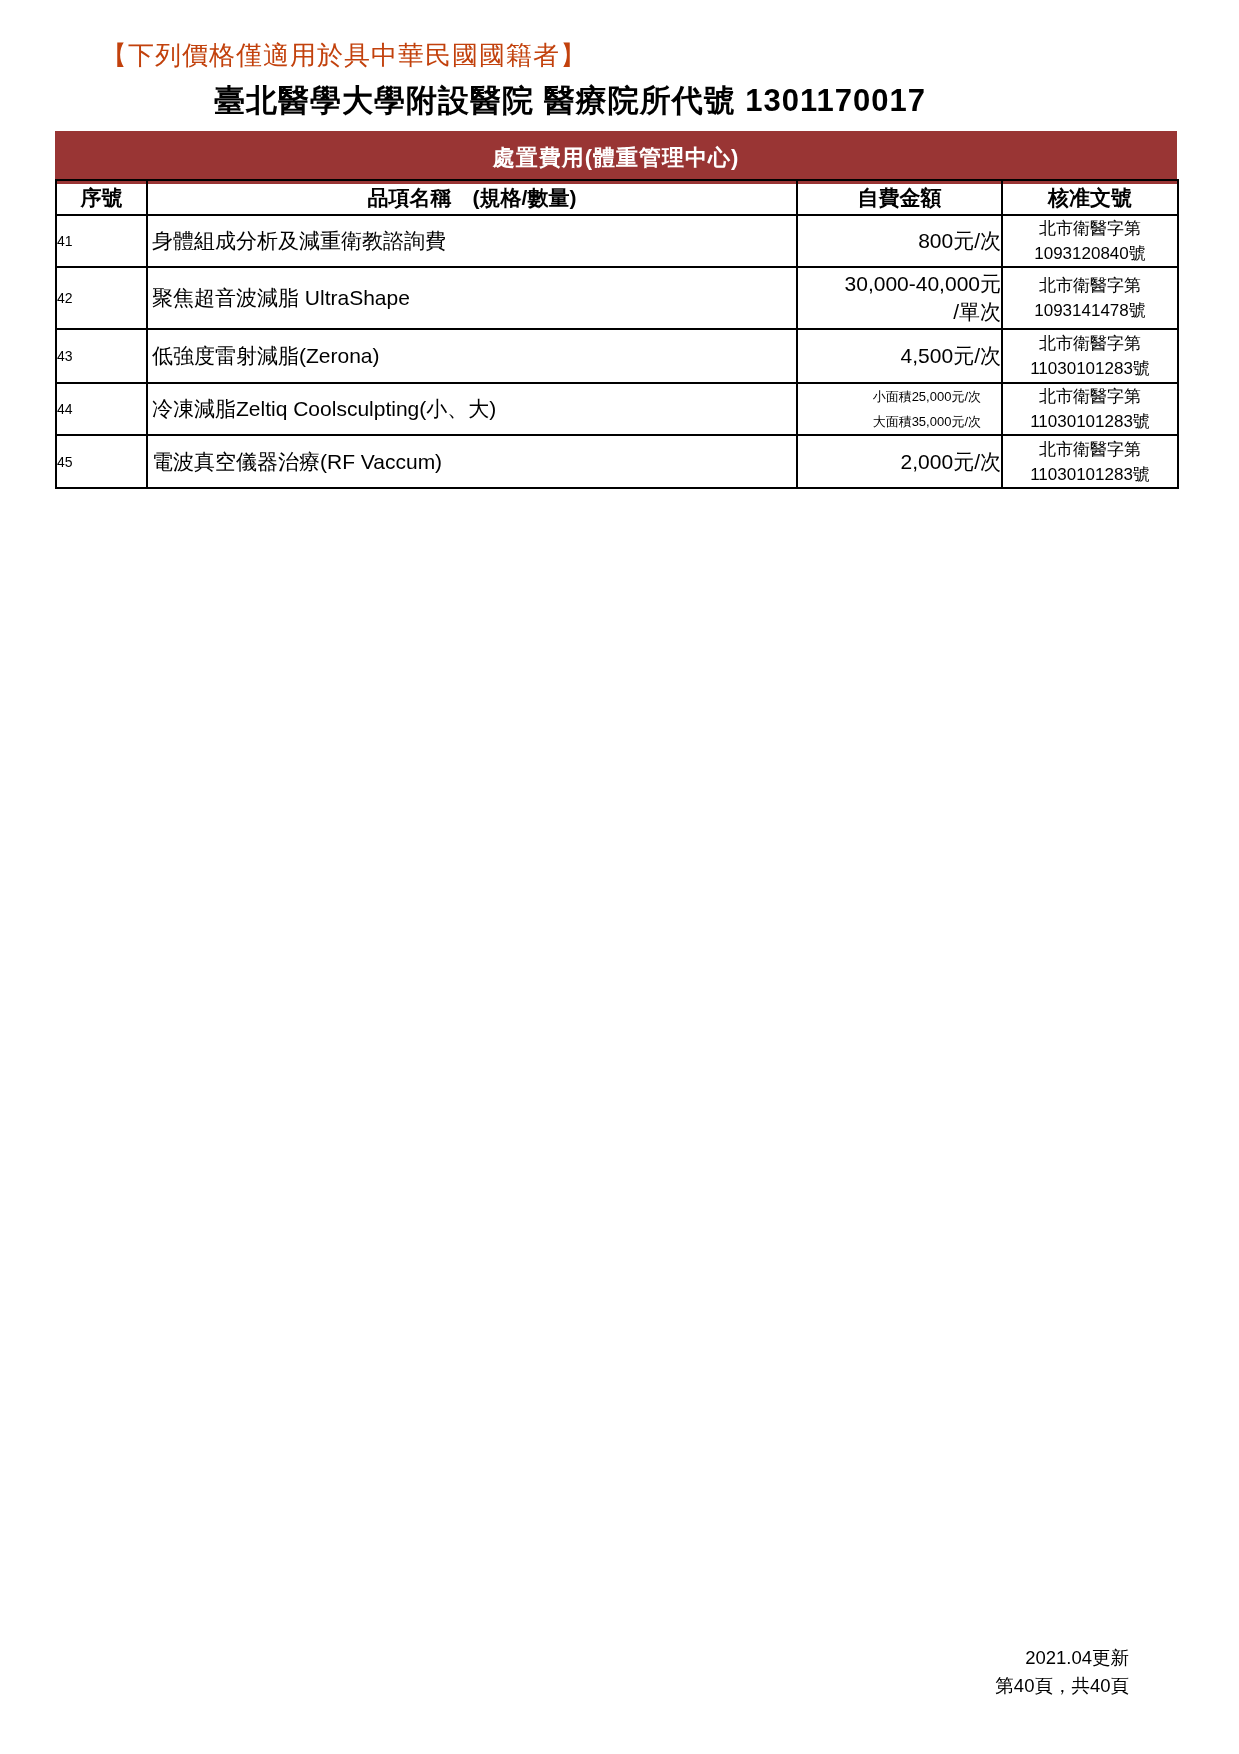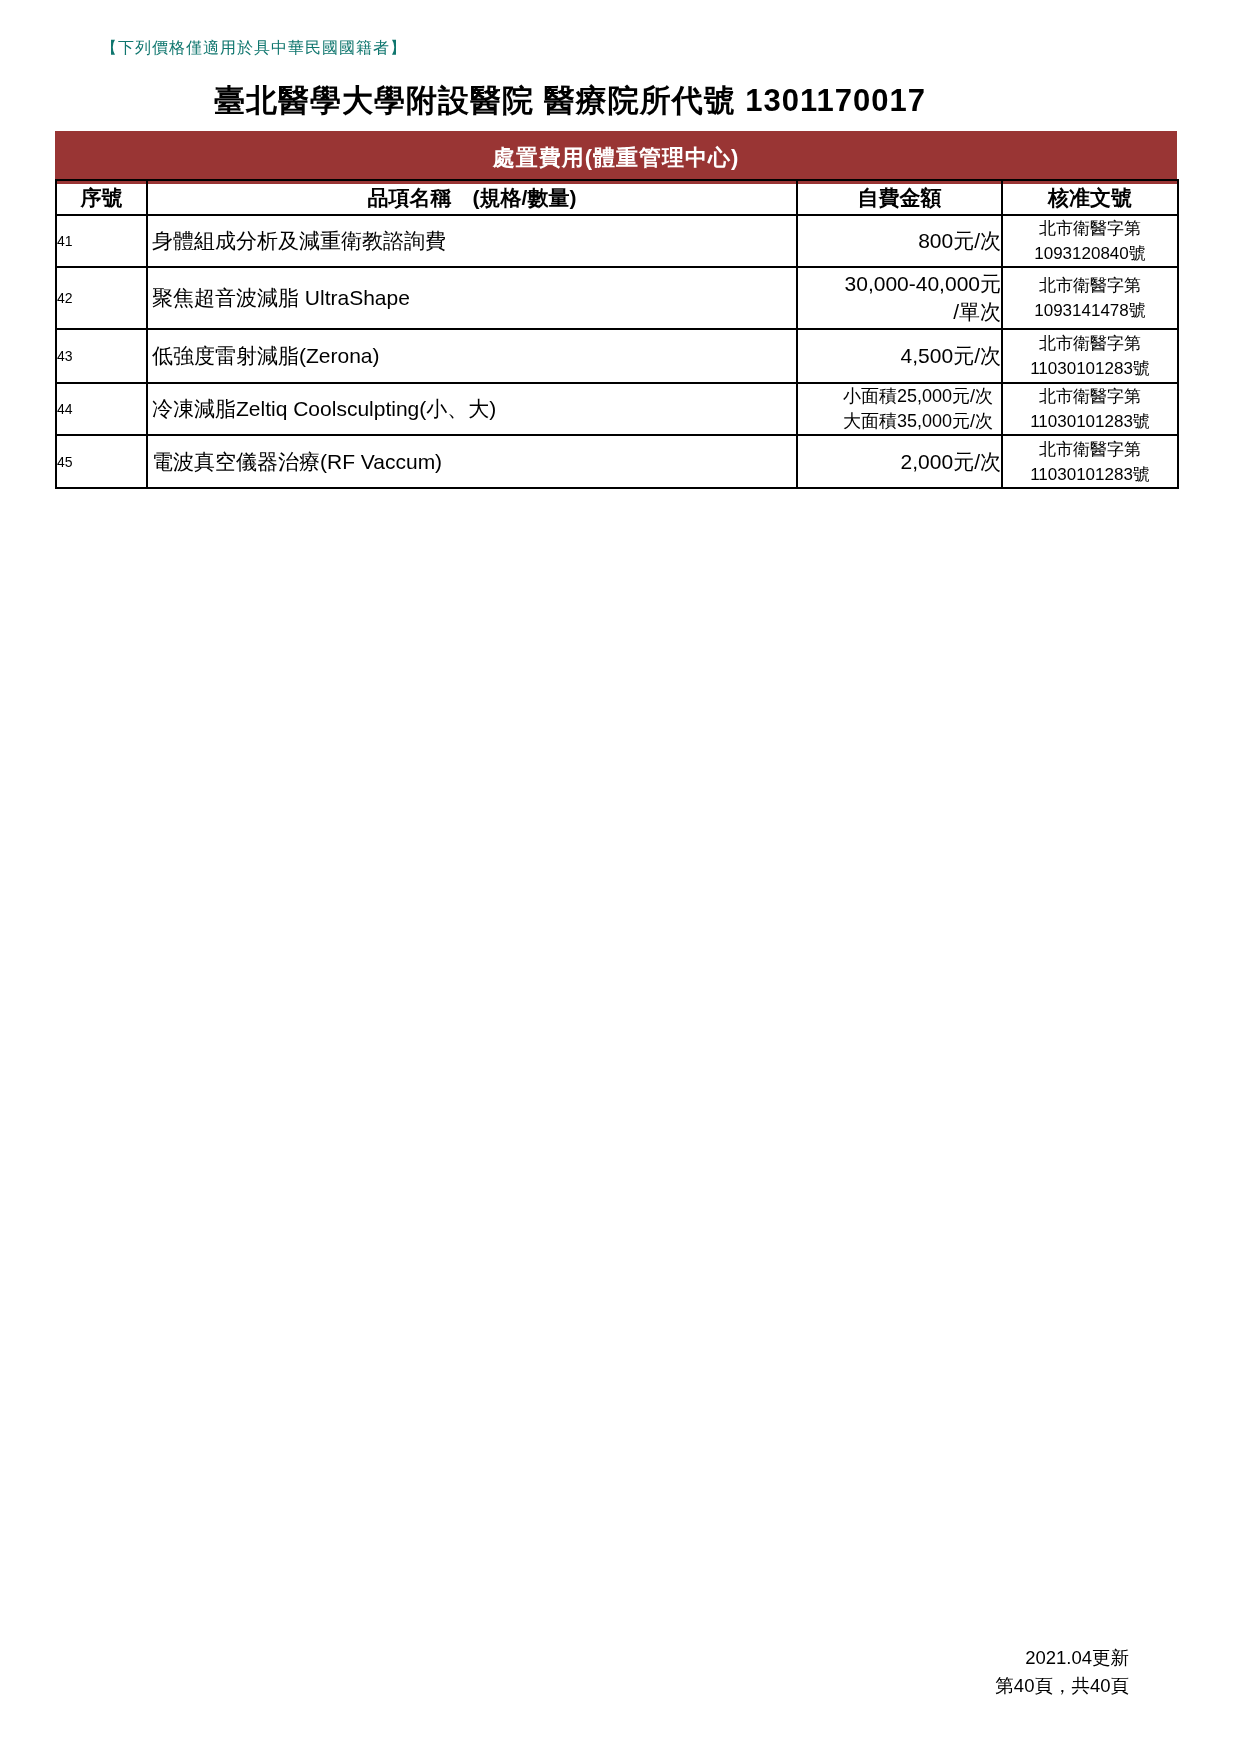--- a/index.html
+++ b/index.html
@@ -5,21 +5,21 @@
   * { margin: 0; padding: 0; box-sizing: border-box; }
   html, body { background: #ffffff; }
   body {
     width: 1239px; height: 1754px;
     position: relative;
     font-family: "Liberation Sans", "DejaVu Sans", sans-serif;
     color: #000;
   }
   .note {
     position: absolute; left: 101px; top: 38px;
-    font-size: 16px; color: #0f766e; letter-spacing: 1px;
+    font-size: 26px; color: #c2410c; letter-spacing: 1px;
   }
   .page-title {
     position: absolute; left: 0; top: 80px; width: 1140px;
     text-align: center; font-size: 31px; font-weight: bold;
     letter-spacing: 1px;
   }
   .section-bar {
     position: absolute; left: 55px; top: 131px; width: 1122px; height: 53px;
     background: #993534; color: #ffffff;
     display: flex; align-items: center; justify-content: center;
@@ -36,21 +36,21 @@
   }
   col.c-no { width: 91px; }
   col.c-item { width: 650px; }
   col.c-price { width: 205px; }
   col.c-approval { width: 176px; }
   tr.head-row { height: 35px; }
   tr.head-row th { font-size: 21px; font-weight: bold; text-align: center; }
   td.no-cell { text-align: left; font-size: 14px; }
   td.item-cell { text-align: left; padding-left: 4px; font-size: 21px; }
   td.price-cell { text-align: right; font-size: 21px; line-height: 28px; }
-  td.price-cell.small { font-size: 18px; line-height: 25px; padding-right: 8px; }
+  td.price-cell.small { font-size: 13px; line-height: 25px; padding-right: 20px; }
   td.approval-cell { text-align: center; font-size: 17px; line-height: 25px; }
   tr.r41 { height: 51px; }
   tr.r42 { height: 62px; }
   tr.r43 { height: 54px; margin-top: 20px; }
   tr.r44 { height: 51px; }
   tr.r45 { height: 53px; }
   tr.r46 { height: 55px; }
   .footer-left {
     position: absolute; left: 101px; top: 1764px; font-size: 19px;
   }

